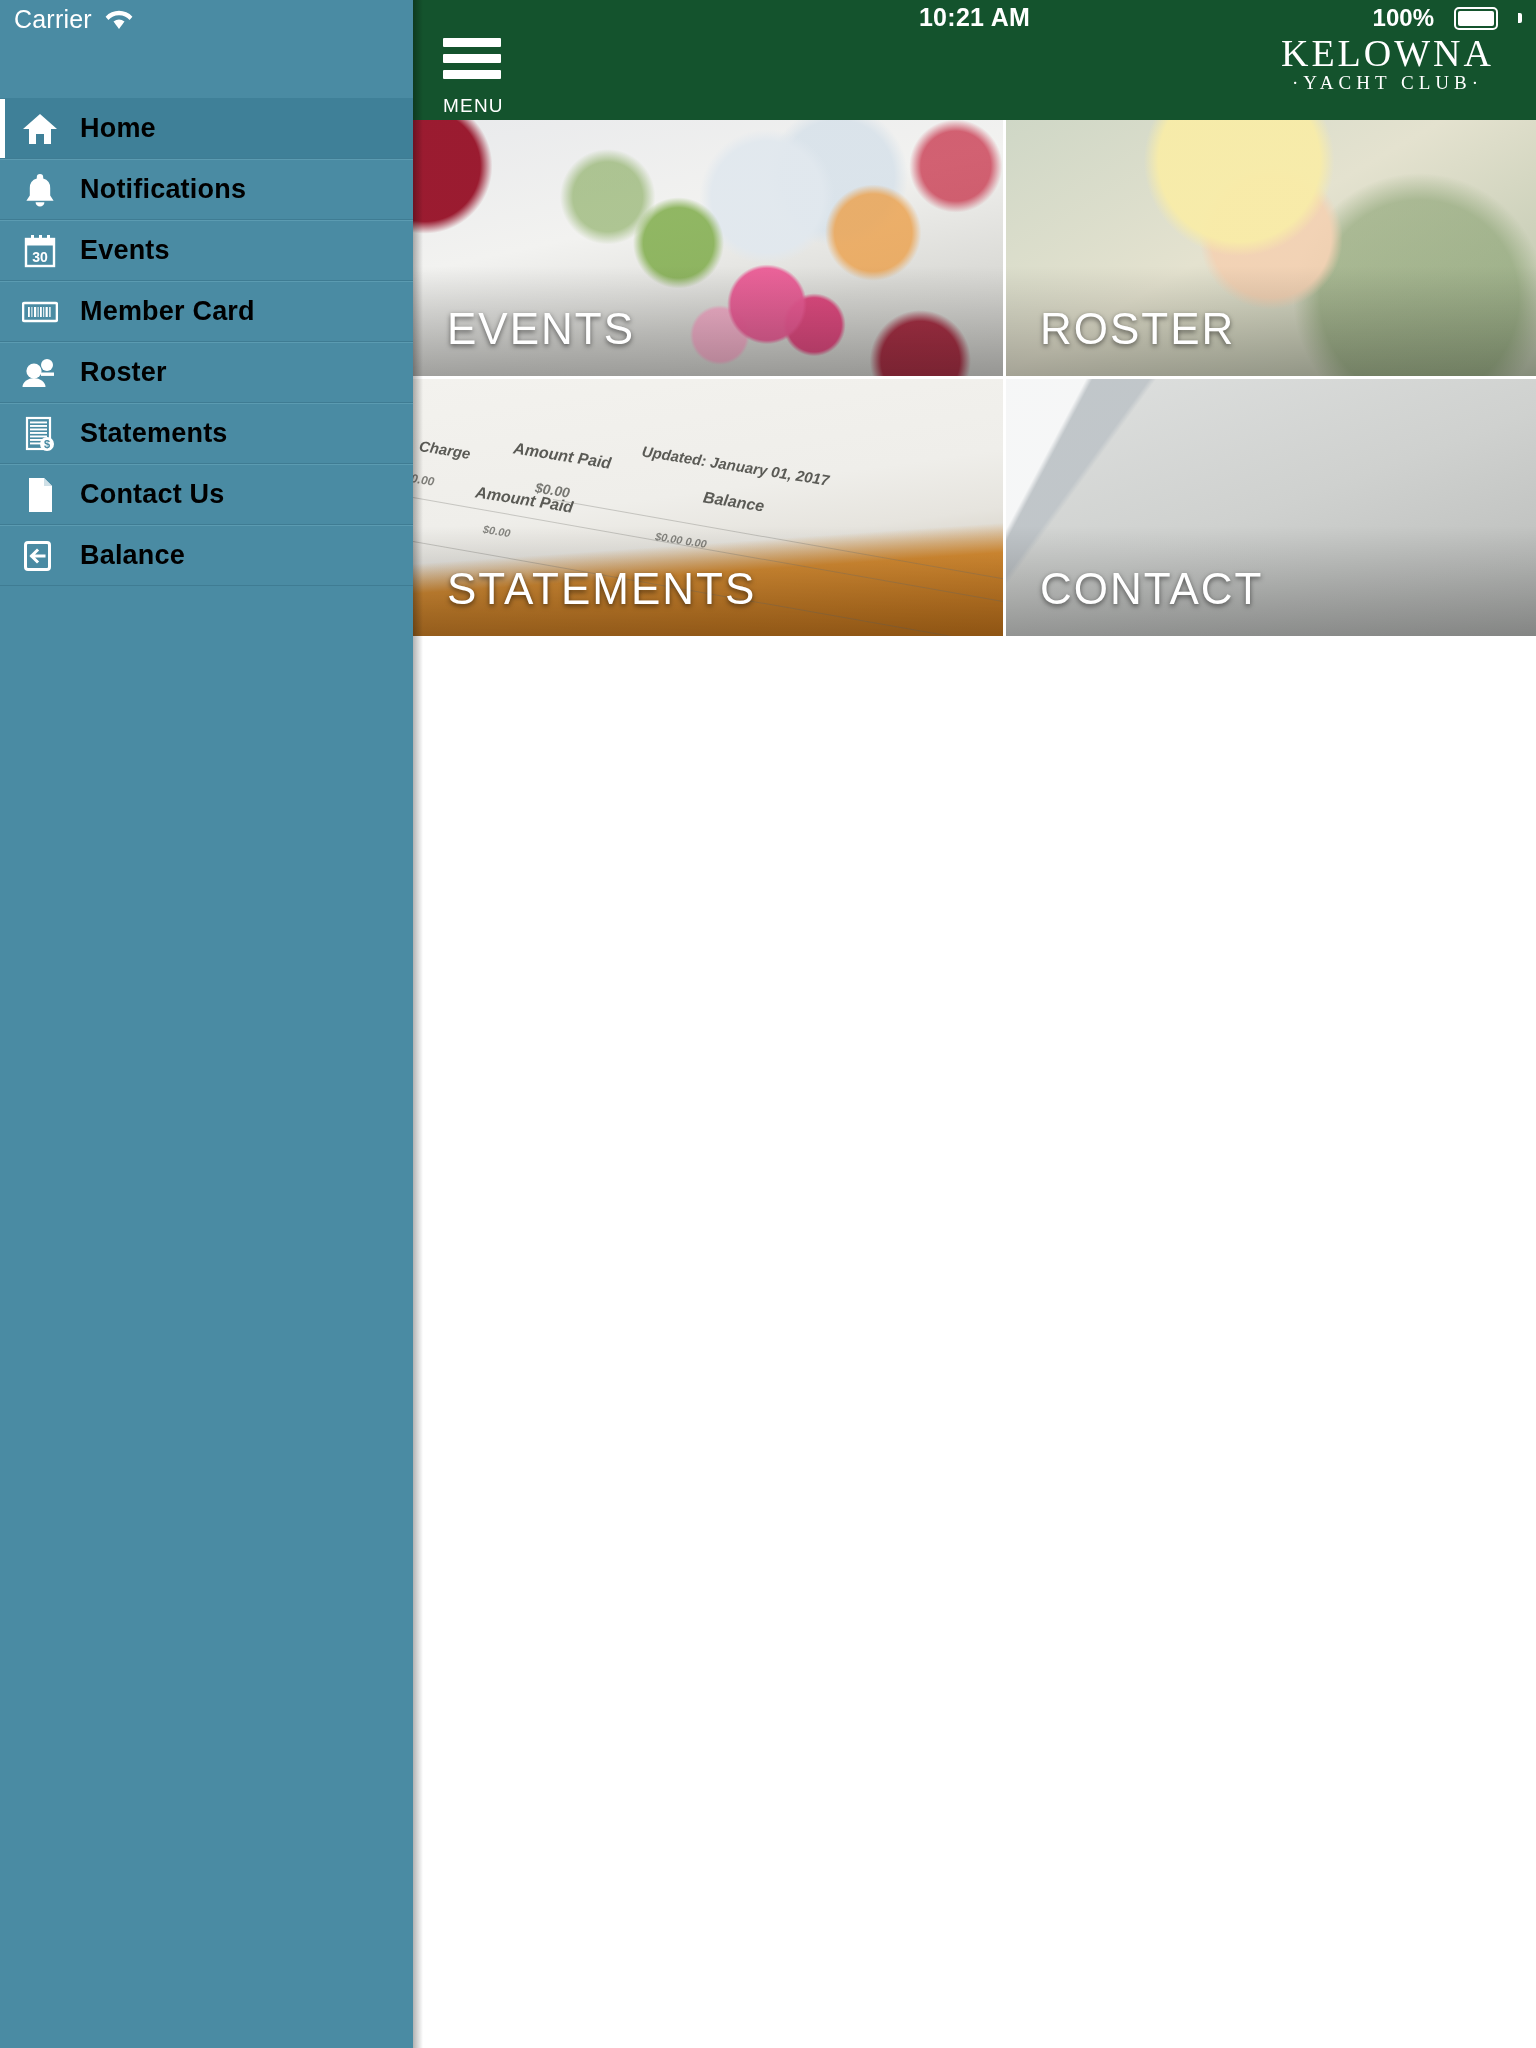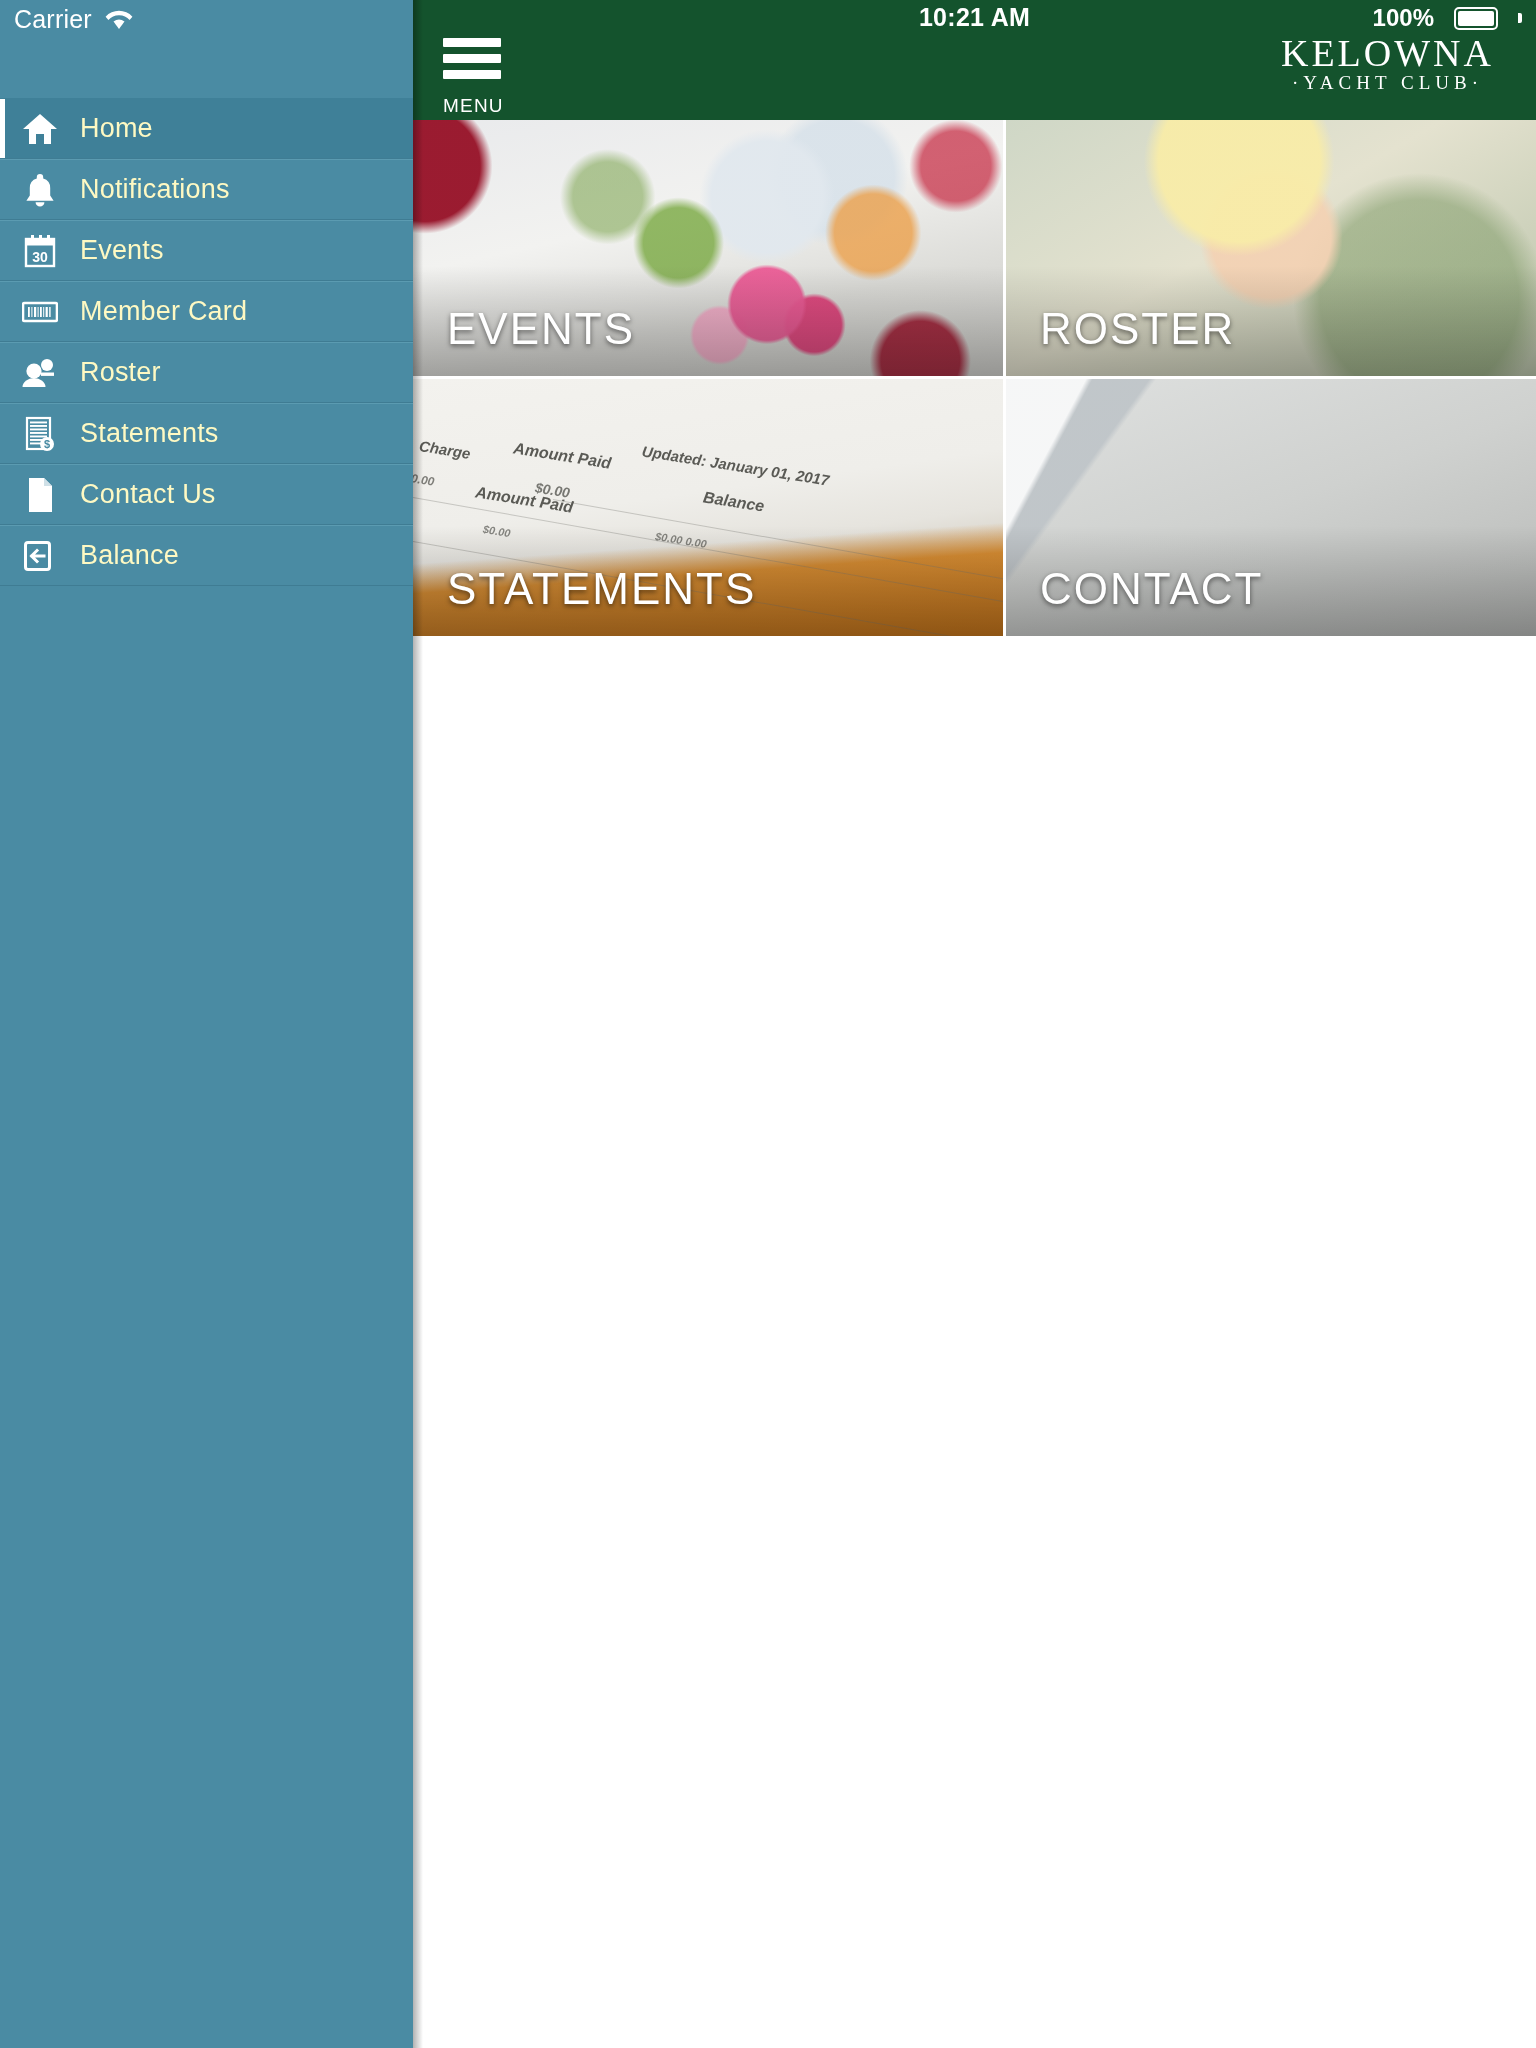--- a/index.html
+++ b/index.html
@@ -55,23 +55,23 @@
     position:absolute; left:0; top:0;
     width:5px; height:100%;
     background:#ffffff;
   }
   .menu-icon {
     width:56px; min-width:56px;
     display:flex; align-items:flex-end; justify-content:center;
     color:#ffffff;
   }
   .menu-label {
-    color:#fef9c3;
+    color:#000000;
     font-size:27px;
-    font-weight:400;
+    font-weight:700;
     letter-spacing:0.2px;
     padding-left:12px;
   }
 
   
   .main {
     position:absolute; left:413px; top:0;
     width:1123px; height:2048px;
     background:#ffffff;
     overflow:hidden;

